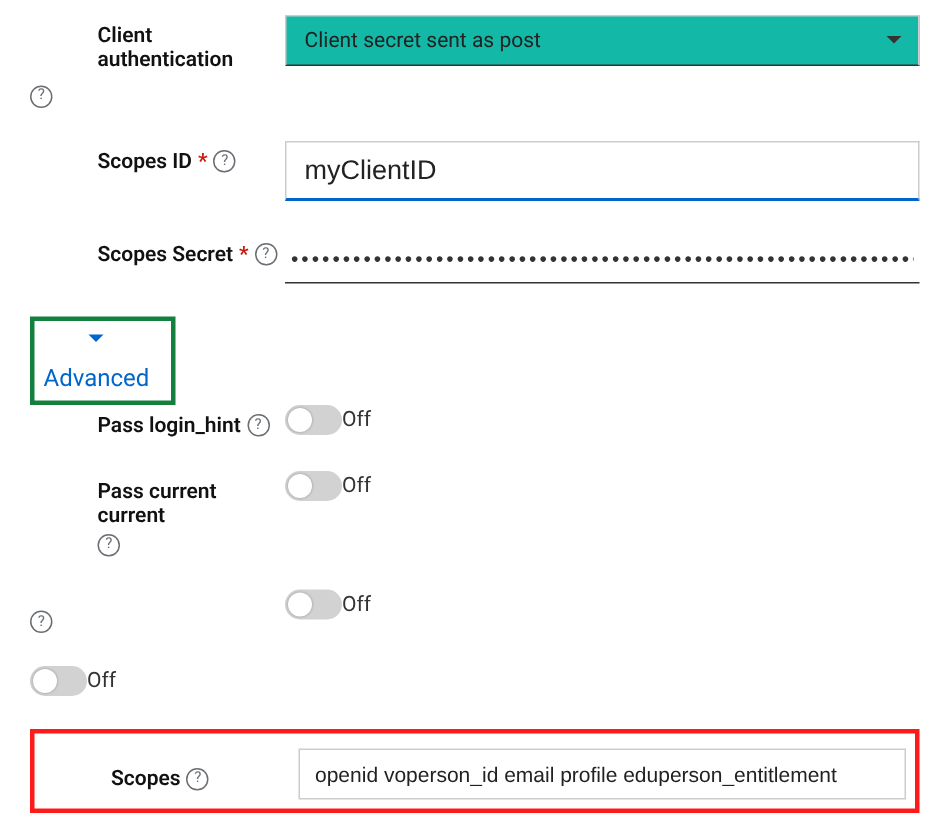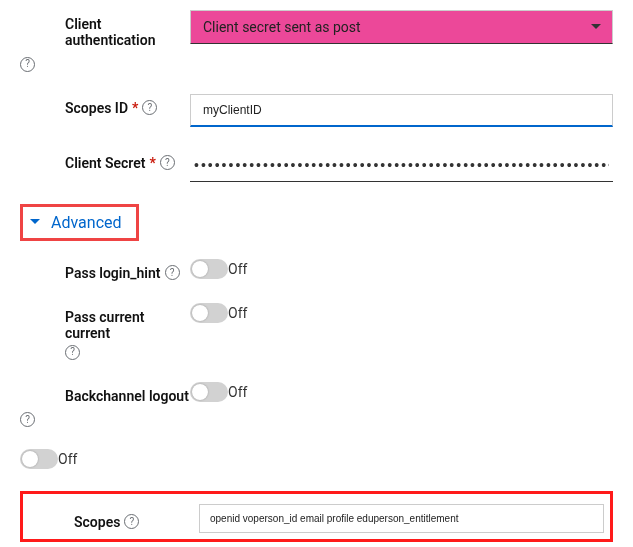--- a/index.html
+++ b/index.html
@@ -5,35 +5,35 @@
     * { box-sizing: border-box; margin:0; padding:0; }
     body { font-family: -apple-system, BlinkMacSystemFont, "Segoe UI", Roboto, Arial, sans-serif; font-size:14px; color:#222; width:633px; background:#fff; padding:10px 20px 20px 20px; }
     .row { display:flex; align-items:flex-start; margin-bottom:22px; }
     .label-col { width:170px; flex:0 0 170px; padding-top:6px; font-weight:600; color:#111; }
     .label-line { display:flex; align-items:center; flex-wrap:wrap; gap:4px;margin-left:45px; }
     .req { color:#c9190b; font-weight:700; }
     .help { display:inline-flex; width:15px; height:15px; border:1px solid #6a6e73; border-radius:50%; align-items:center; justify-content:center; font-size:10px; color:#6a6e73; font-weight:400; line-height:1; cursor:default; }
     .help::before { content:"?"; }
     .help-below { margin-top:6px; }
     .ctrl-col { flex:1; }
-    .select { position:relative; border:1px solid #ccc; border-bottom:1px solid #333; background:#ec4899; padding:8px 30px 8px 12px; width:100%; cursor:pointer; }
+    .select { position:relative; border:1px solid #ccc; border-bottom:1px solid #333; background:#14b8a6; padding:8px 30px 8px 12px; width:100%; cursor:pointer; }
     .select .chev { position:absolute; right:10px; top:50%; transform:translateY(-50%); }
     .chev svg { width:12px; height:12px; fill:#333; display:block; }
-    .text-input { width:100%; border:1px solid #ccc; border-bottom:2px solid #0066cc; padding:8px 12px; font-size:12px; color:#222; outline:none; }
+    .text-input { width:100%; border:1px solid #ccc; border-bottom:2px solid #0066cc; padding:8px 12px; font-size:18px; color:#222; outline:none; }
     .pw-input { width:100%; border:none; border-bottom:1px solid #333; padding:8px 4px; font-size:14px; letter-spacing:2px; color:#333; outline:none; }
-    .adv-box { display:inline-flex; align-items:center; gap:10px; border:3px solid #ef4444; padding:6px 14px 6px 6px; margin-bottom:18px; cursor:pointer; }
+    .adv-box { display:inline-flex; align-items:center; gap:10px; border:3px solid #15803d; padding:6px 14px 6px 6px; cursor:pointer;flex-direction:column; }
     .adv-chev svg { width:12px; height:12px; fill:#0066cc; display:block; }
     .adv-label { color:#0066cc; font-size:16px; }
     .toggle-wrap { display:flex; align-items:center; }
     .toggle { width:38px; height:20px; background:#d2d2d2; border-radius:10px; position:relative; cursor:pointer; }
     .toggle .knob { position:absolute; top:2px; left:2px; width:16px; height:16px; background:#fff; border-radius:50%; box-shadow:0 0 2px rgba(0,0,0,.3); }
     .toggle-label { color:#333; }
     .scopes-box { border:3px solid #ff1a1a; padding:10px 6px 6px 6px; display:flex; align-items:center; }
     .scopes-box .label-col { padding-top:6px; width:170px; flex:0 0 170px;text-align:center; }
-    .scopes-input { flex:1; border:1px solid #ccc; padding:8px 10px; font-size:10px; color:#222; outline:none; }
+    .scopes-input { flex:1; border:1px solid #ccc; padding:8px 10px; font-size:14px; color:#222; outline:none; }
   </style>
 </head>
 <body>
 
 
 
 
 <div class="row">
   <div class="label-col">
     <div class="label-line">
@@ -66,21 +66,21 @@
   </div>
   <div class="ctrl-col">
     <input class="text-input" type="text" value="myClientID" style="">
   </div>
 </div>
 
 
 <div class="row">
   <div class="label-col">
     <div class="label-line">
-      <span>Client Secret</span>
+      <span>Scopes Secret</span>
       <span class="req">*</span>
       <span class="help"></span>
     </div>
   </div>
   <div class="ctrl-col">
     <input class="pw-input" type="text" value="•••••••••••••••••••••••••••••••••••••••••••••••••••••••••••••••••••" style="">
   </div>
 </div>
 
 
@@ -125,23 +125,20 @@
           <div class="knob"></div>
         </div>
       <span class="toggle-label">Off</span>
     </div>
   </div>
 </div>
 
 
 <div class="row">
   <div class="label-col">
-    <div class="label-line">
-      <span>Backchannel logout</span>
-    </div>
     <div class="help-below">
       <span class="help"></span>
     </div>
   </div>
   <div class="ctrl-col">
     <div class="toggle-wrap">
       <div class="toggle">
           <div class="knob"></div>
         </div>
       <span class="toggle-label">Off</span>

